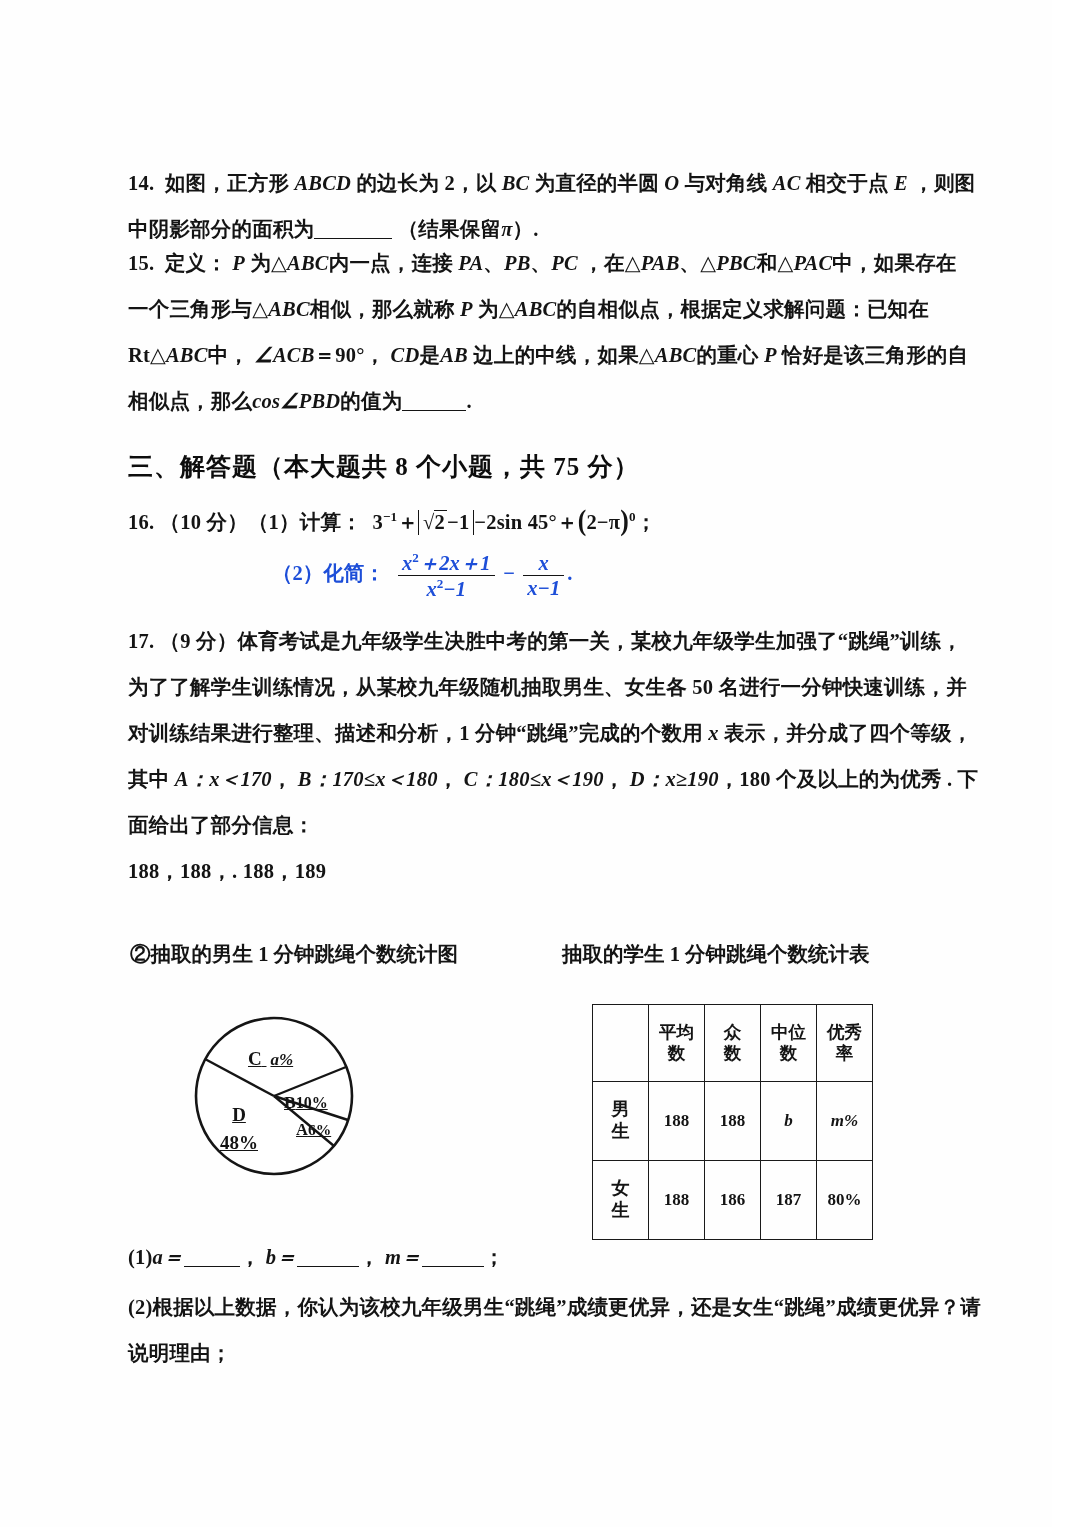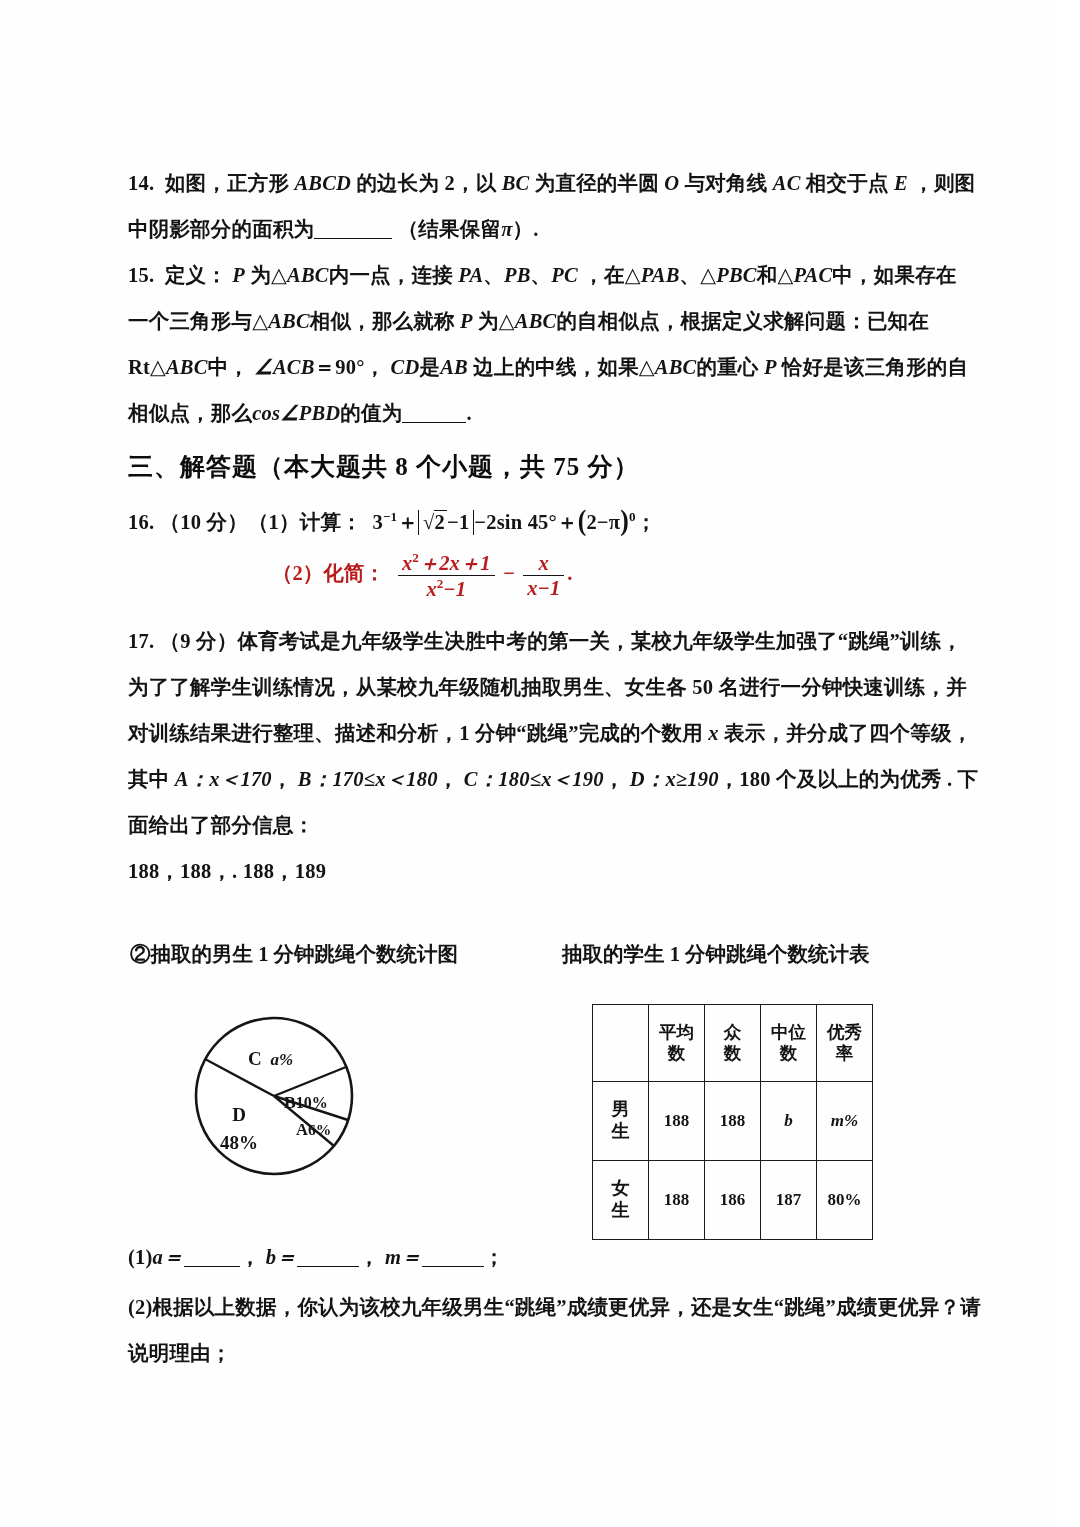--- a/index.html
+++ b/index.html
@@ -94,20 +94,21 @@
     top: 1008px;
     width: 180px;
     height: 178px;
   }
   .pie-label {
     position: absolute;
     font-weight: 800;
     color: #141414;
     white-space: nowrap;
     font-family: "Liberation Serif", serif;
+    text-decoration: underline;
   }
 
   
   .stat-table {
     position: absolute;
     left: 592px;
     top: 1004px;
     width: 281px;
     border-collapse: collapse;
     table-layout: fixed;
@@ -164,21 +165,21 @@
       <span>相交于点</span>
       <span class="math">E</span>
       <span>，则图</span>
     </span>
     <span class="q-line">
       <span>中阴影部分的面积为</span><span class="blank-ul blank-md"></span>
       <span>（结果保留</span><span class="math">π</span><span>）.</span>
     </span>
   </div>
 
-  <div class="body-text" style="top:252px;">
+  <div class="body-text" style="top:240px;">
     <span class="q-line">
       <span>15.</span>&nbsp;
       <span>定义：</span>
       <span class="math">P</span>
       <span>为△</span><span class="math">ABC</span><span>内一点，连接</span>
       <span class="math">PA</span><span>、</span><span class="math">PB</span><span>、</span><span class="math">PC</span>
       <span>，在△</span><span class="math">PAB</span><span>、△</span><span class="math">PBC</span><span>和△</span><span class="math">PAC</span><span>中，如果存在</span>
     </span>
     <span class="q-line">
       <span>一个三角形与△</span><span class="math">ABC</span><span>相似，那么就称</span>
@@ -201,21 +202,21 @@
   <div class="section-head" style="top:450px;">三、解答题（本大题共 8 个小题，共 75 分）</div>
 
   <div class="body-text" style="top:498px; line-height:38px;">
     <span class="q-line">
       <span>16.</span>
       <span>（10 分）</span><span>（1）计算：</span>&nbsp;
       <span class="math"><span class="up">3</span><sup class="ex">−1</sup><span class="up">＋</span><span class="absbar"><span class="up">√</span><span class="sqrt up">2</span><span class="up">−1</span></span><span class="up">−2sin 45°＋</span><span class="paren-big">(</span><span class="up">2−π</span><span class="paren-big">)</span><sup class="ex">0</sup></span><span>；</span>
     </span>
   </div>
 
-  <div style="position:absolute; left:272px; top:550px; font-size:20.5px; font-weight:600; color:#b91c1c;">
+  <div style="position:absolute; left:272px; top:550px; font-size:20.5px; font-weight:600; color:#1d4ed8;">
     <span>（2）化简：</span>&nbsp;
     <span class="frac">
       <span class="num">x<sup class="ex">2</sup>＋2x＋1</span>
       <span class="den">x<sup class="ex">2</sup>−1</span>
     </span>
     <span class="math">−</span>
     <span class="frac">
       <span class="num">x</span>
       <span class="den">x−1</span>
     </span><span>.</span>

